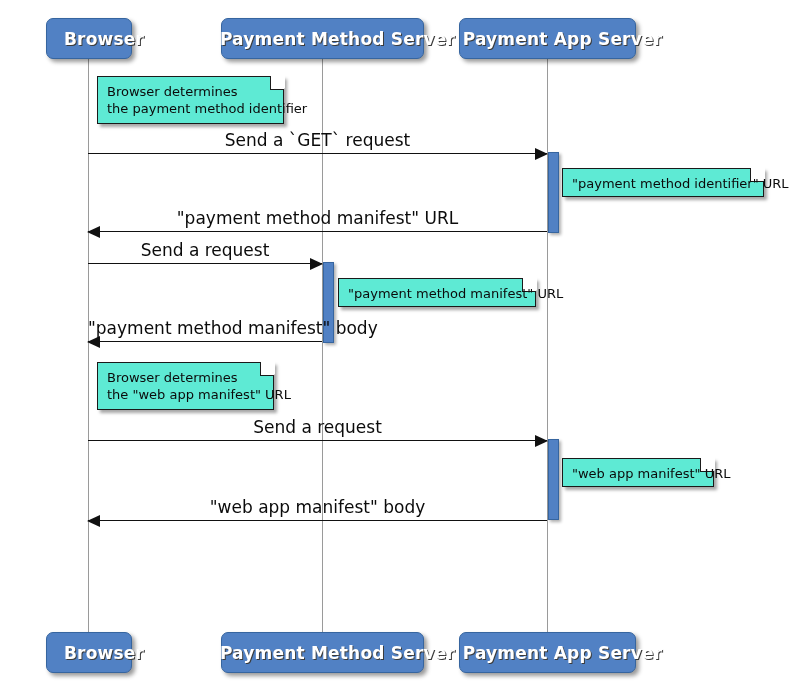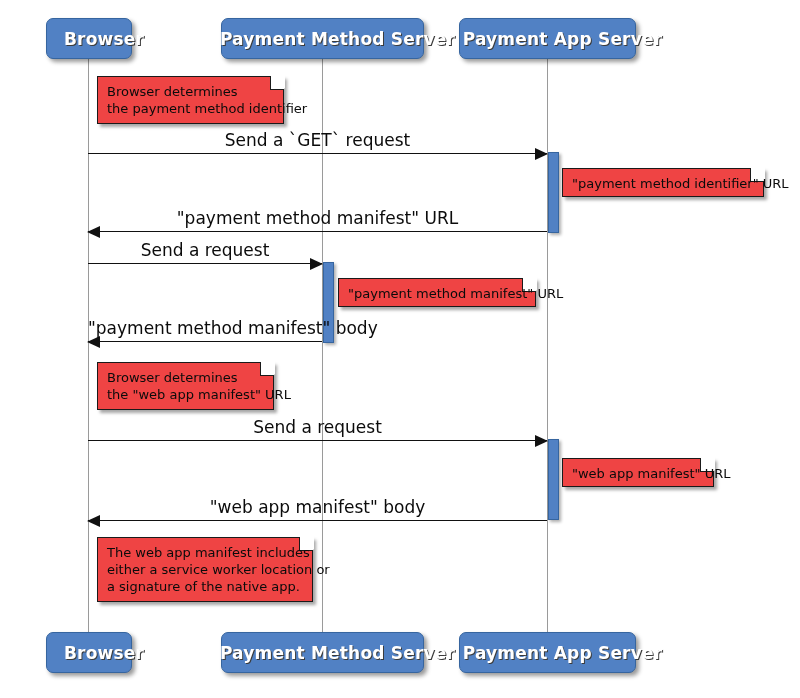--- a/index.html
+++ b/index.html
@@ -67,21 +67,21 @@
     width:100%;
     text-align:center;
     font-size:17px;
     color:#0b0b0b;
     white-space:nowrap;
   }
 
   
   .note{
     position:absolute;
-    background:#ef4444;
+    background:#5eead4;
     border:1.4px solid #1a1a1a;
     box-shadow:3px 3px 3px rgba(0,0,0,.35);
     font-size:13px;
     line-height:17px;
     color:#0b0b0b;
     box-sizing:border-box;
     padding:6px 9px 6px 9px;
     white-space:pre;
   }
   .note .fold{
@@ -150,23 +150,20 @@
       <div class="head"></div>
       <div class="label">"web app manifest" body</div>
     </div>
     <div class="note" style="left: 97px; top: 76px; width: 187px; height: 48px;"><span class="txt">Browser determines
 the payment method identifier</span><div class="foldcut"></div><div class="fold"></div></div>
     <div class="note" style="left: 562px; top: 168px; width: 202px; height: 29px;"><span class="txt">"payment method identifier" URL</span><div class="foldcut"></div><div class="fold"></div></div>
     <div class="note" style="left: 338px; top: 278px; width: 198px; height: 29px;"><span class="txt">"payment method manifest" URL</span><div class="foldcut"></div><div class="fold"></div></div>
     <div class="note" style="left: 97px; top: 362px; width: 177px; height: 48px;"><span class="txt">Browser determines
 the "web app manifest" URL</span><div class="foldcut"></div><div class="fold"></div></div>
     <div class="note" style="left: 562px; top: 458px; width: 152px; height: 29px;"><span class="txt">"web app manifest" URL</span><div class="foldcut"></div><div class="fold"></div></div>
-    <div class="note" style="left: 97px; top: 537px; width: 216px; height: 65px;"><span class="txt">The web app manifest includes
-either a service worker location or
-a signature of the native app.</span><div class="foldcut"></div><div class="fold"></div></div>
     <div class="participant" style="left: 46px; top: 632px; width: 86px; height: 41px;">
       <span>Browser</span>
     </div>
     <div class="participant" style="left: 221px; top: 632px; width: 203px; height: 41px;">
       <span>Payment Method Server</span>
     </div>
     <div class="participant" style="left: 459px; top: 632px; width: 177px; height: 41px;">
       <span>Payment App Server</span>
     </div>
   </div>

